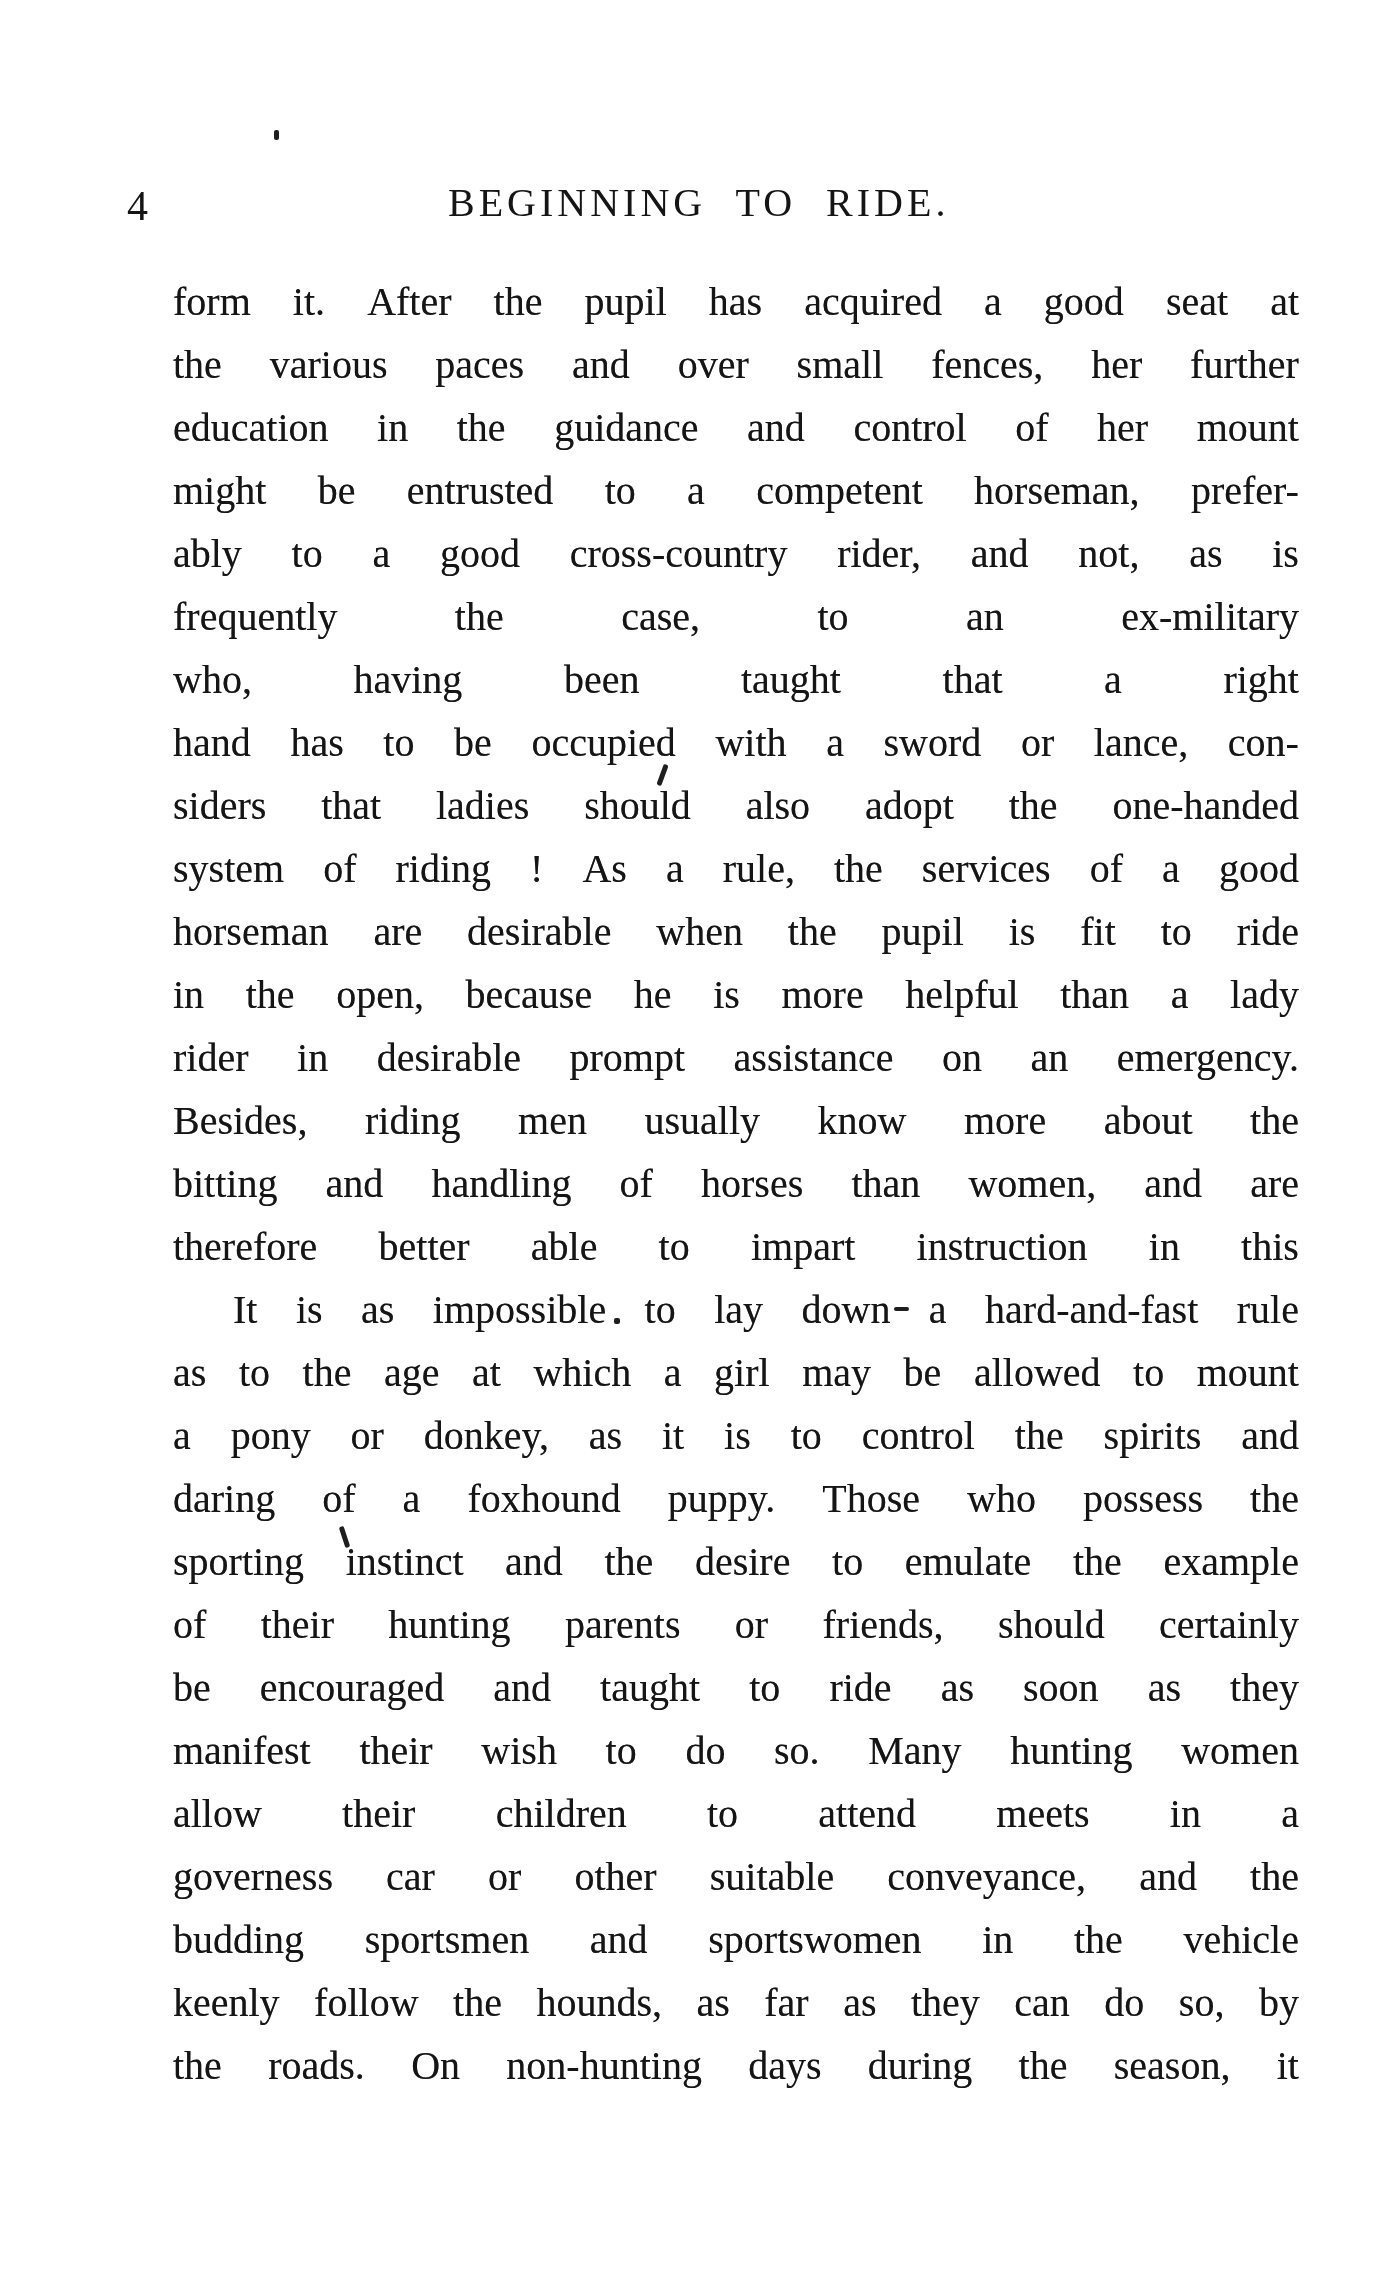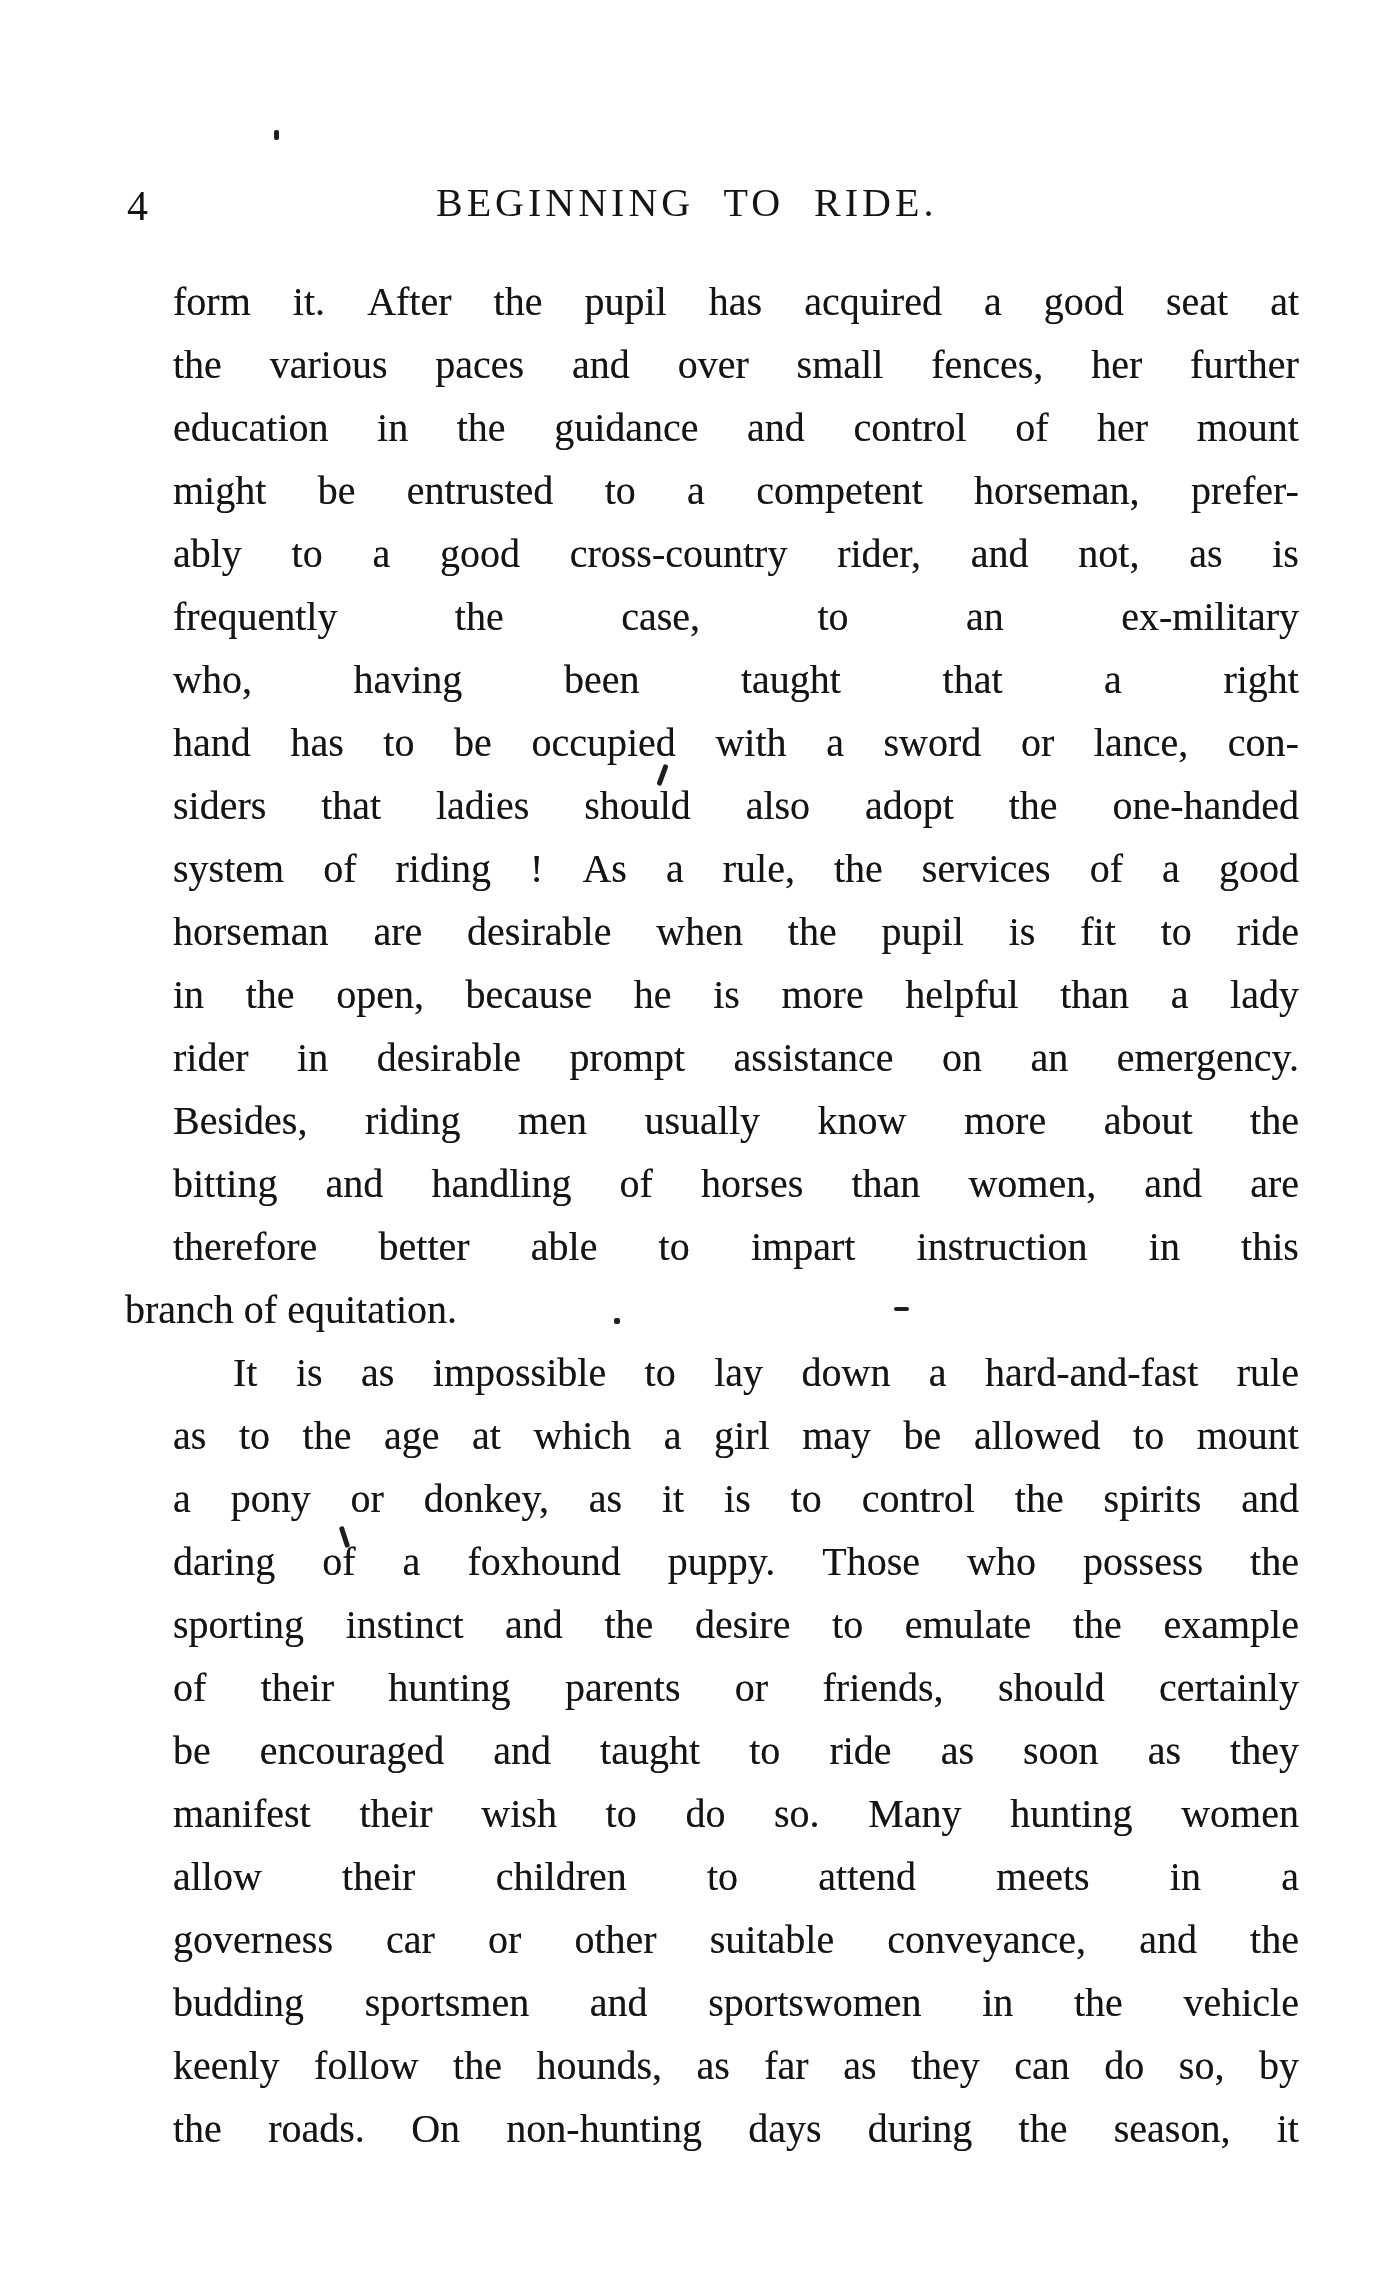--- a/index.html
+++ b/index.html
@@ -14,21 +14,21 @@
   }
   .pagenum {
     position: absolute;
     left: 127px;
     top: 183px;
     font-size: 42px;
     line-height: 46px;
   }
   .running-title {
     position: absolute;
-    left: 436px;
+    left: 448px;
     top: 181px;
     font-size: 40px;
     line-height: 44px;
     letter-spacing: 4px;
     word-spacing: 16px;
     white-space: nowrap;
   }
   .body-col {
     position: absolute;
     left: 125px;
@@ -237,21 +237,20 @@
     <div class="line jline">
         <span>therefore</span>
         <span>better</span>
         <span>able</span>
         <span>to</span>
         <span>impart</span>
         <span>instruction</span>
         <span>in</span>
         <span>this</span>
       </div>
-    <div class="line pline">branch of equitation.</div>
     <div class="line jline indent">
         <span>It</span>
         <span>is</span>
         <span>as</span>
         <span>impossible</span>
         <span>to</span>
         <span>lay</span>
         <span>down</span>
         <span>a</span>
         <span>hard-and-fast</span>

